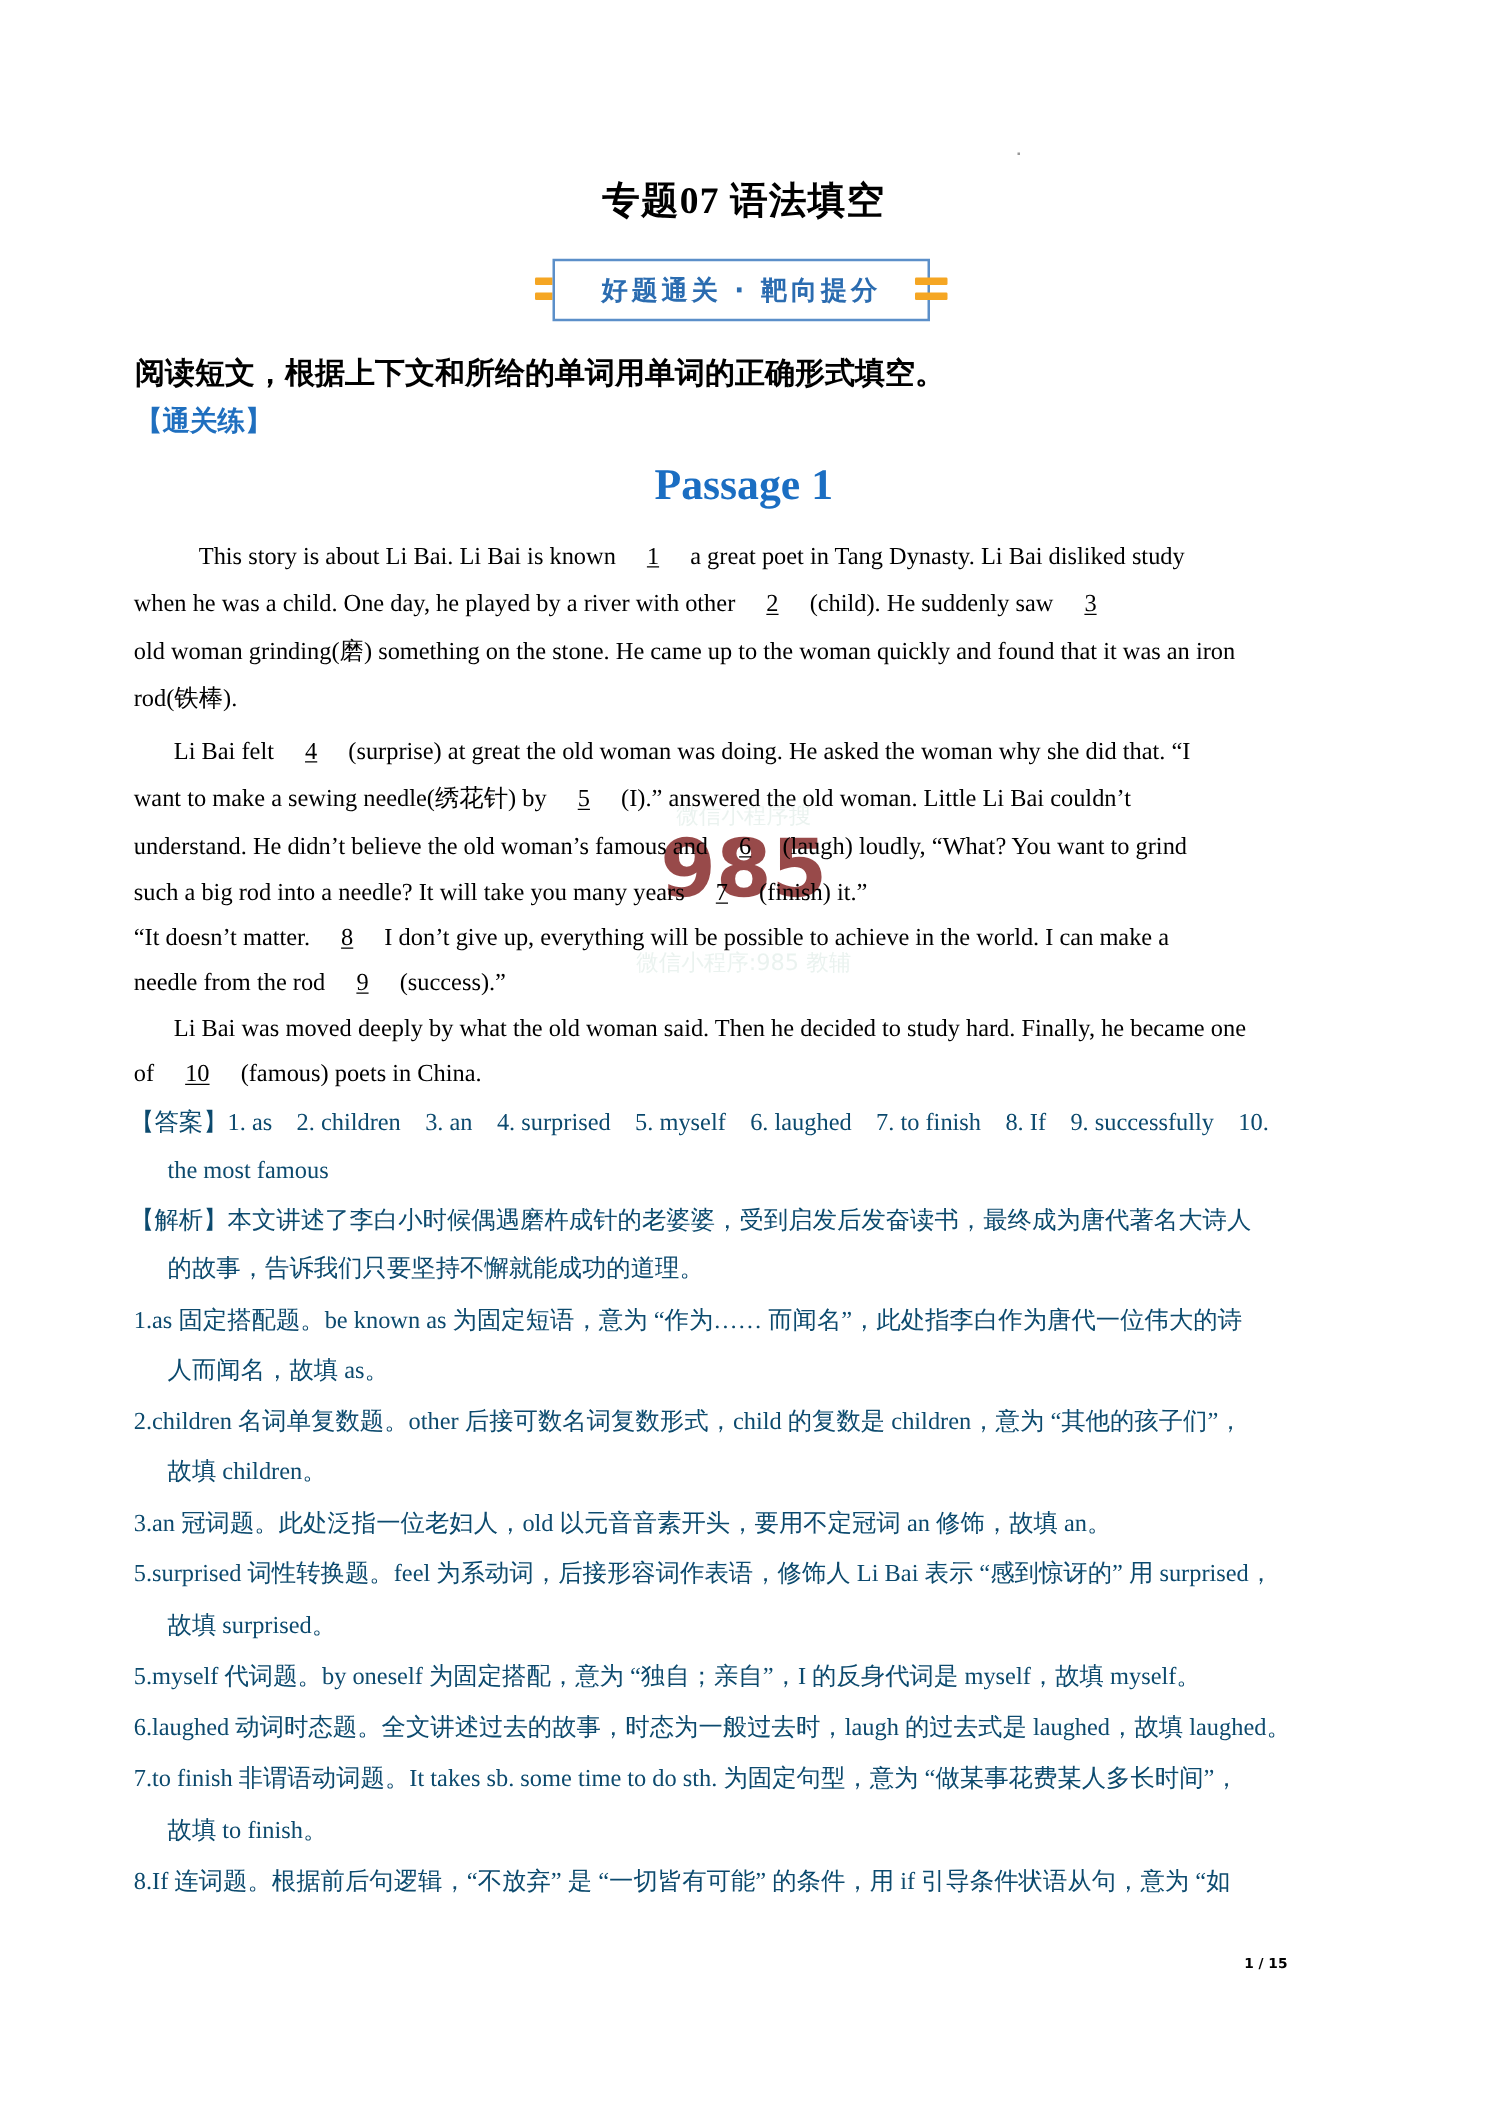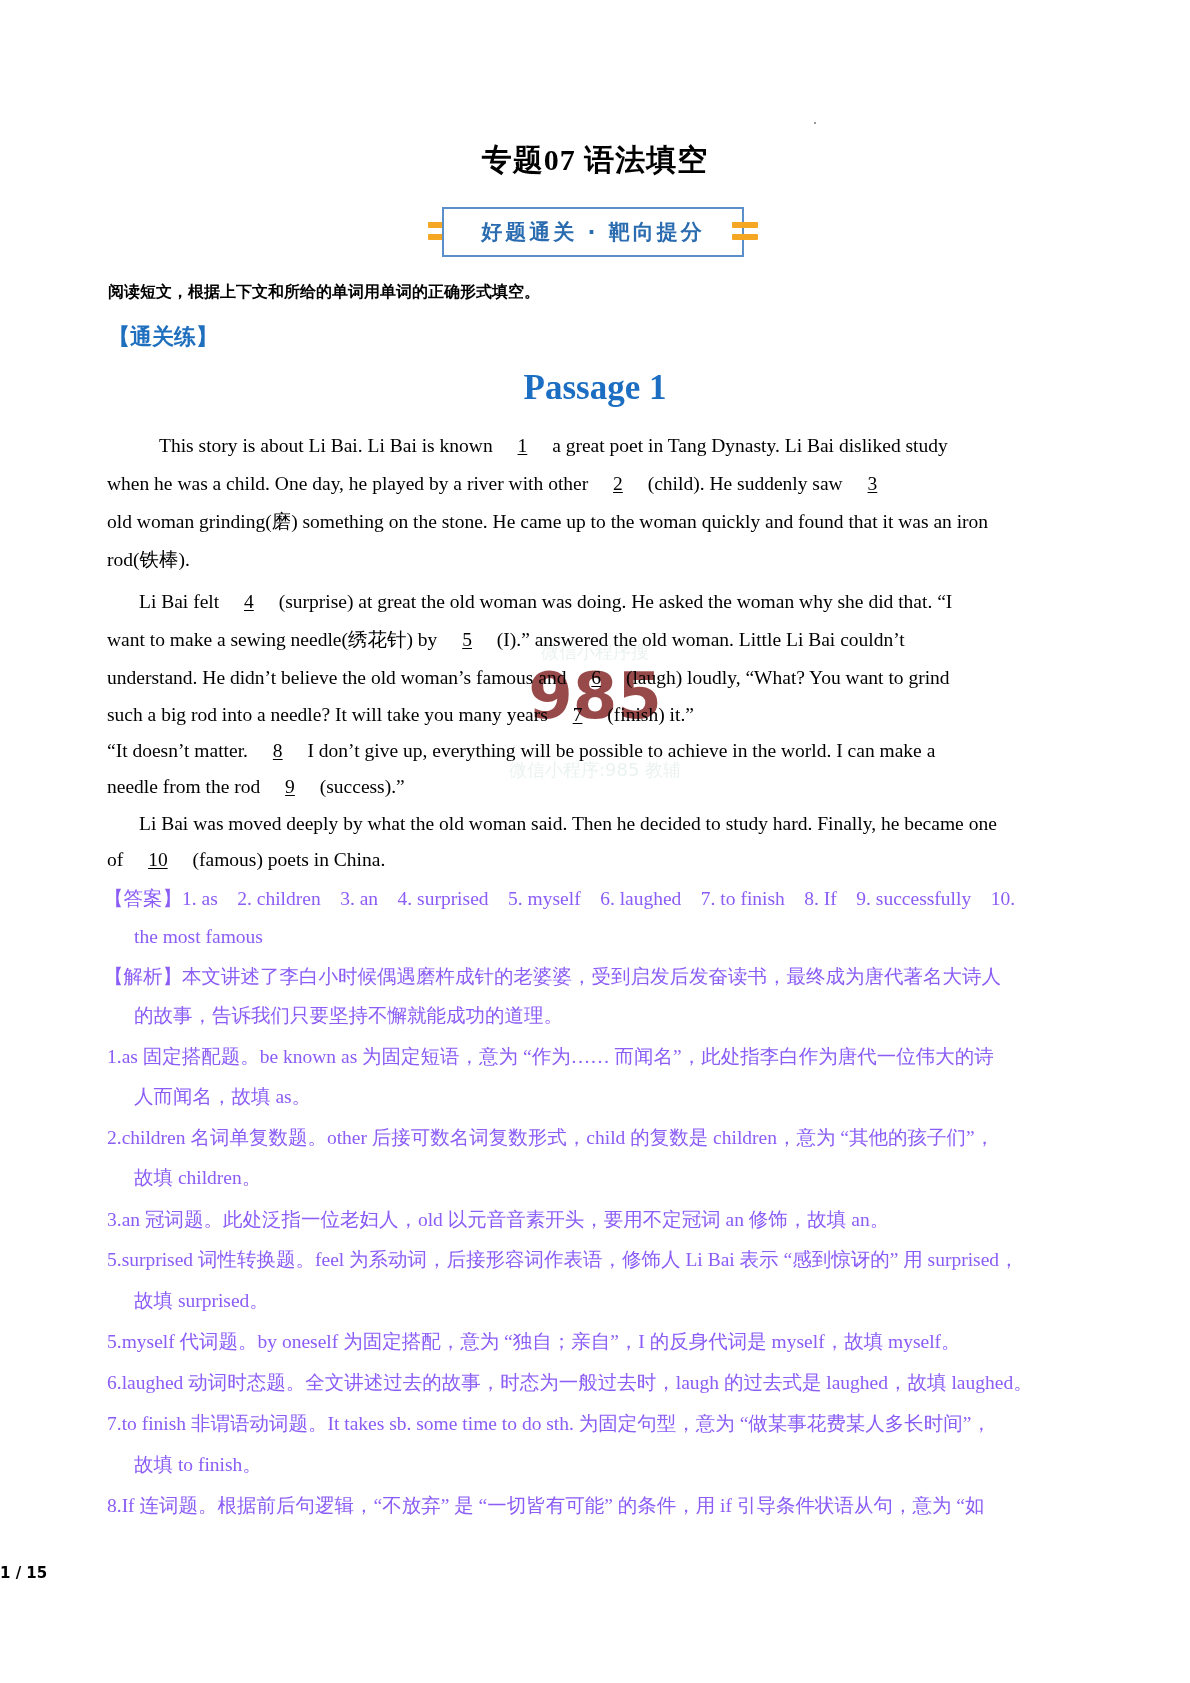--- a/index.html
+++ b/index.html
@@ -7,32 +7,32 @@
          font-family: "Liberation Serif", "DejaVu Serif", serif; color: #000; }
   .page { position: absolute; left: 0; top: 0; width: 1190px; height: 1683px; }
   .title { position: absolute; left: 0; width: 1190px; top: 140px; text-align: center;
            font-size: 30px; font-weight: bold; letter-spacing: 1px; }
   .banner { position: absolute; left: 442px; top: 207px; width: 302px; height: 50px;
             border: 2px solid #5b8fc9; box-sizing: border-box; display: flex;
             align-items: center; justify-content: center;
             font-family: "DejaVu Sans", sans-serif; font-weight: bold; font-size: 21px;
             color: #2b6cb0; letter-spacing: 3px; background: #fff; }
   .bar { position: absolute; width: 26px; height: 6px; background: #f5a623; border-radius: 1px; }
-  .instr { position: absolute; left: 108px; top: 282px; font-size: 16px; font-weight: bold;
+  .instr { position: absolute; left: 108px; top: 282px; font-size: 24px; font-weight: bold;
            font-family: "DejaVu Sans", sans-serif; }
   .section { position: absolute; left: 108px; top: 322px; font-size: 22px; font-weight: bold;
              color: #1f6fbf; font-family: Liberation Sans, sans-serif; }
   .ptitle { position: absolute; left: 0; width: 1190px; top: 368px; text-align: center;
             font-size: 35px; font-weight: bold; color: #1b6ec2; }
   .line { position: absolute; left: 107px; font-size: 19.5px; white-space: nowrap; line-height: 1; }
-  .red { color: #8b5cf6; }
+  .red { color: #0c4a6e; }
   .blank { display: inline-block; text-decoration: underline; text-underline-offset: 2px; }
   .blank span { padding: 0 20px; }
-  .footer { position: absolute; left: 0; width: 1030px; top: 1564px; text-align: left;
-            font-family: "DejaVu Sans", sans-serif; font-weight: bold; font-size: 15px; }
+  .footer { position: absolute; left: 0; width: 1030px; top: 1564px; text-align: right;
+            font-family: "DejaVu Sans", sans-serif; font-weight: bold; font-size: 11px; }
   .watermark { position: absolute; left: 480px; top: 640px; width: 230px; height: 150px;
                color: #d8ece4; font-family: "DejaVu Sans", sans-serif; text-align: center; opacity: 0.8; }
   .wm-big { font-size: 64px; font-weight: bold; color: #7f1d1d; line-height: 1; }
   .wm-small { font-size: 18px; color: #e6f0ec; }
   .dot { position: absolute; left: 814px; top: 122px; width: 2px; height: 2px; background: #999; }
 </style>
 </head>
 <body>
 
 <div class="page">

